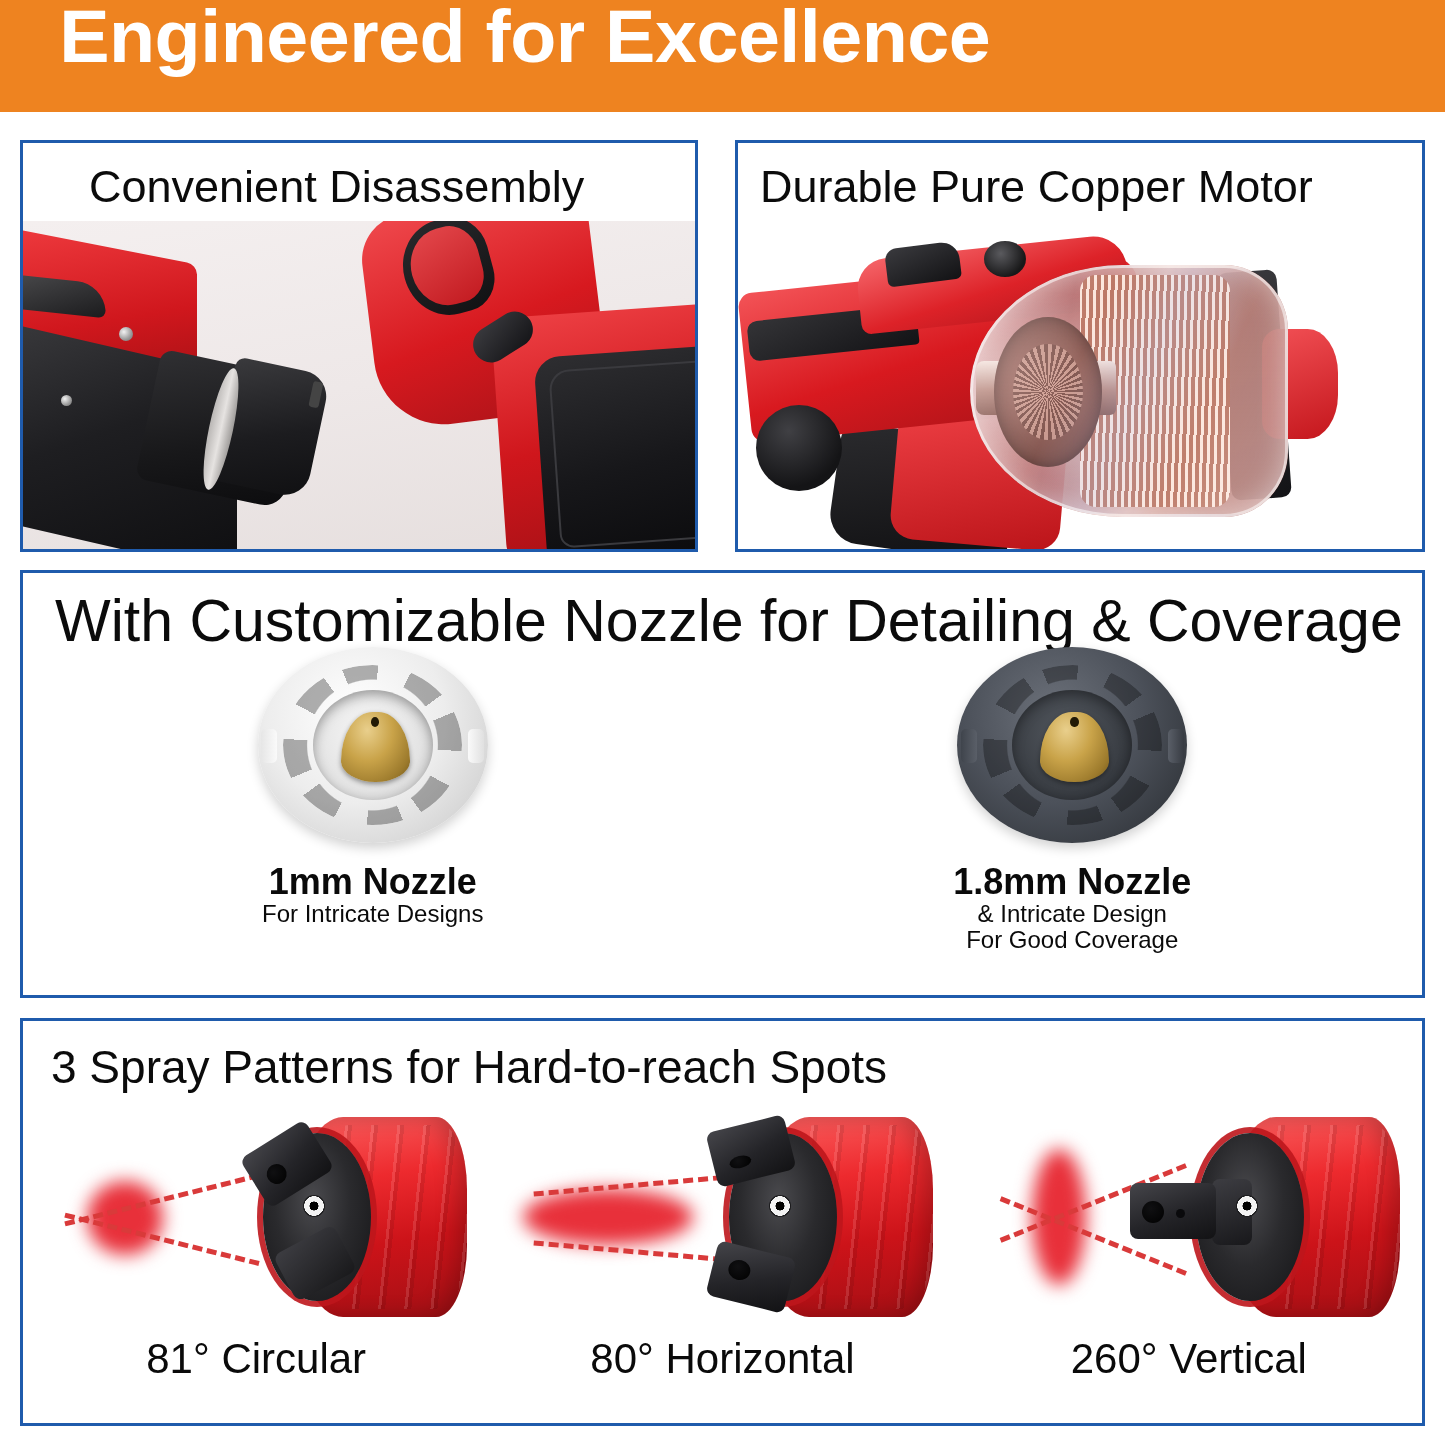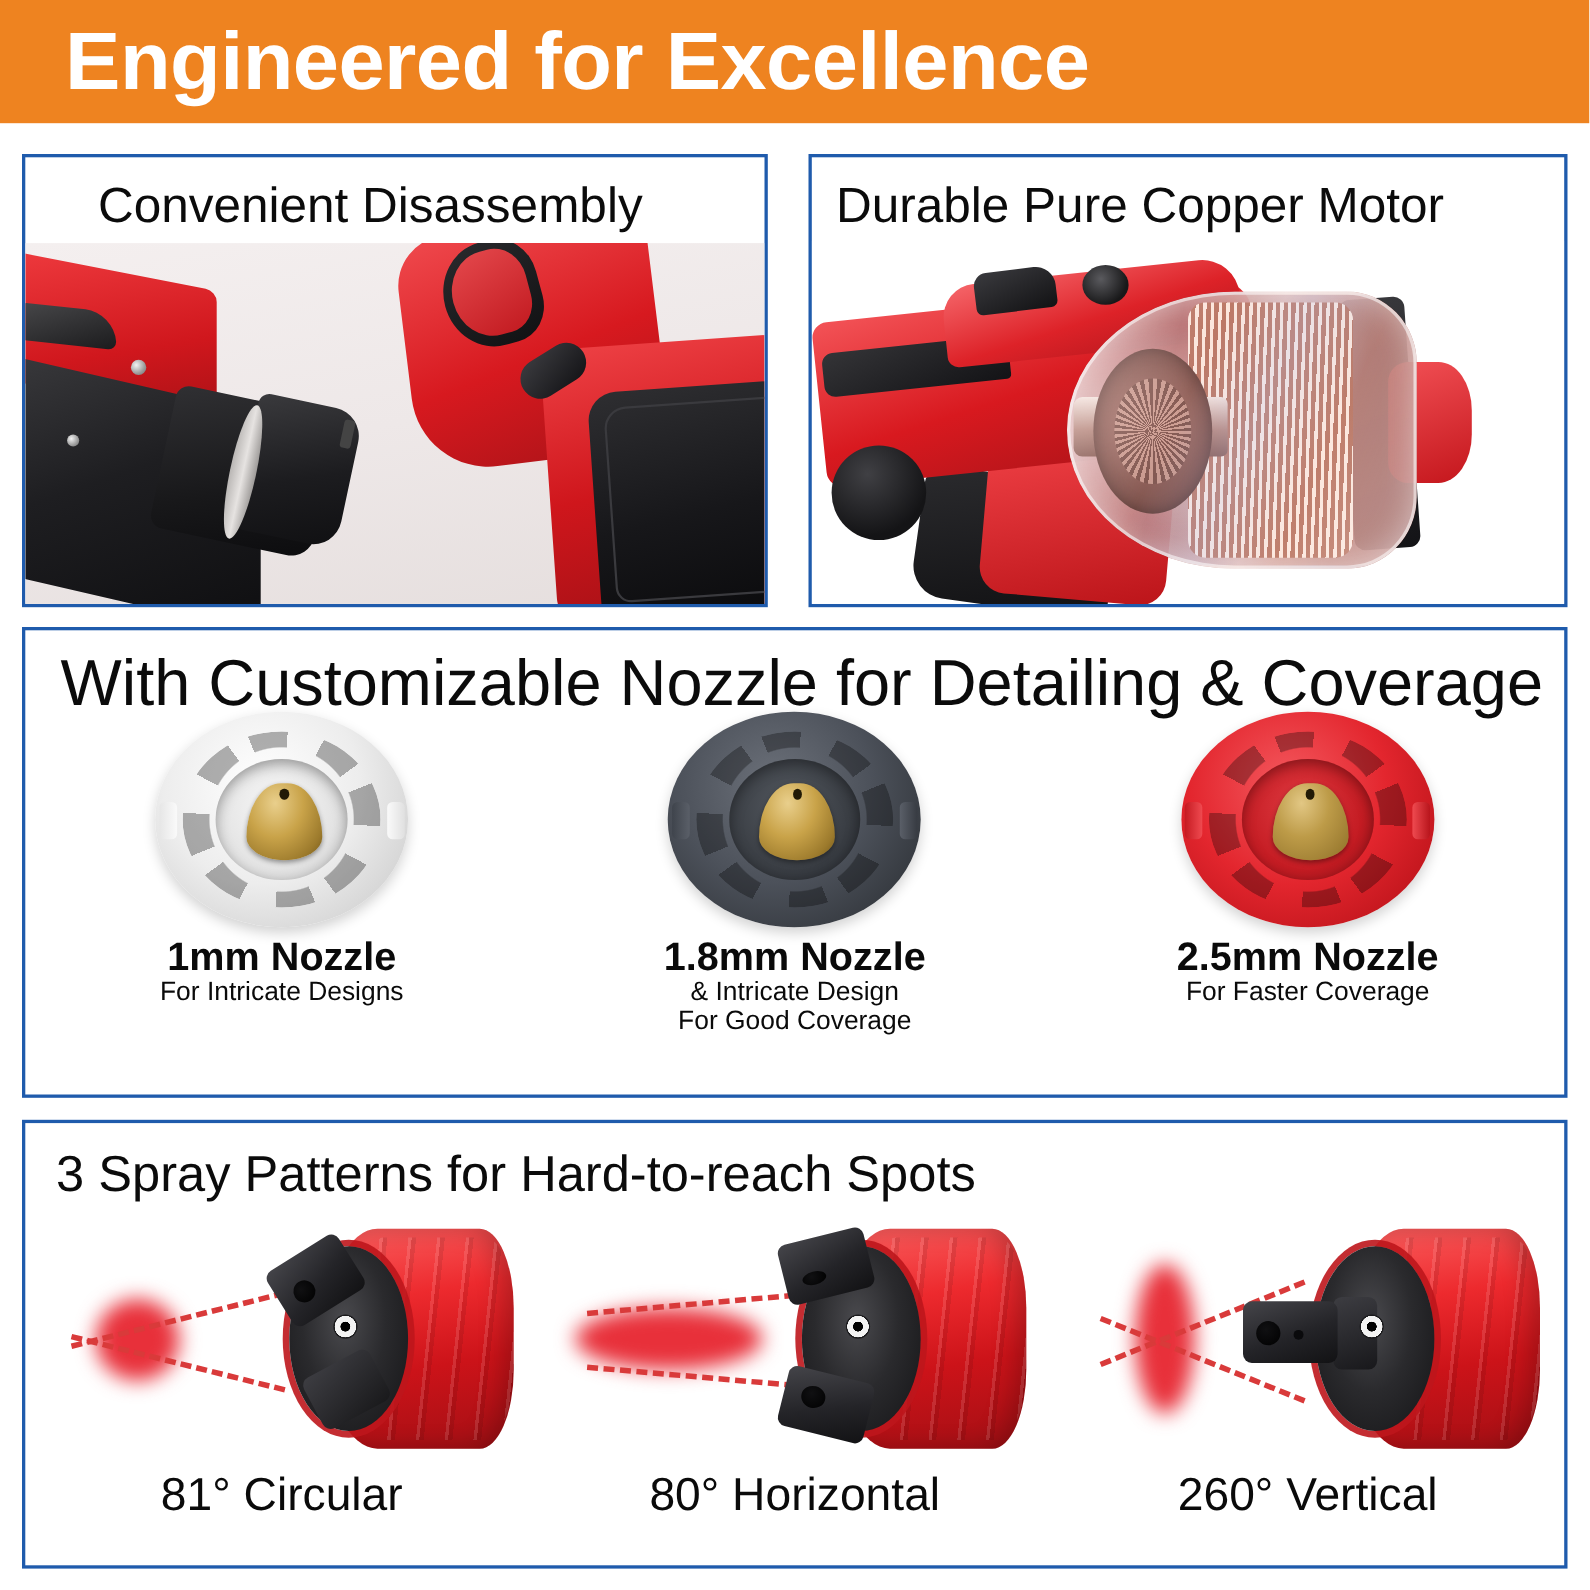--- a/index.html
+++ b/index.html
@@ -9,21 +9,21 @@
     font-family: "Liberation Sans", sans-serif;
     overflow: hidden;
   }
   .page { position: relative; width: 1445px; height: 1445px; background:#fff; }
 
   
   .header {
     position: absolute; left: 0; top: 0;
     width: 1445px; height: 112px;
     background: #ee8320;
-    display: flex; align-items: center;
+    display: flex; 
   }
   .header-title {
     color: #ffffff;
     font-size: 74px;
     font-weight: 700;
     letter-spacing: -0.5px;
     padding-left: 58px;
     line-height: 1;
     transform: scaleX(1.02);
     transform-origin: left center;
@@ -305,21 +305,21 @@
   }
   .nz-tab {
     position:absolute; width: 7%; height: 17%;
     border-radius: 5px;
     top: 42%;
   }
   .nz-tab.l { left: 1.5%; }
   .nz-tab.r { right: 1.5%; }
 
   .nozzle-label {
-    margin-top: 8px; text-align: center; line-height: 1.06;
+    margin-top: 20px; text-align: center; line-height: 1.06;
   }
   .nz-name { font-size: 36px; font-weight: 700; color: #0a0a0a; }
   .nz-desc { font-size: 24px; font-weight: 400; color: #0a0a0a; }
 
   
   .spray-row {
     position:absolute; left: 0; top: 82px; width: 100%; height: 320px;
     display: flex;
   }
   .spray-cell { flex: 1; display:flex; flex-direction:column; align-items:center; }
@@ -486,33 +486,20 @@
           <div class="nz-inner" style="background:radial-gradient(circle at 45% 40%, #53585f 0%, #3a3e44 60%, #212429 100%);"></div>
           <div class="nz-cone"></div>
         </div>
         <div class="nozzle-label">
           <div class="nz-name">1.8mm Nozzle</div>
           <div class="nz-desc">&amp; Intricate Design</div>
           <div class="nz-desc">For Good Coverage</div>
         </div>
       </div>
 
-      <div class="nozzle-cell">
-        <div class="nozzle-img">
-          <div class="nz-outer" style="background:radial-gradient(circle at 42% 34%, #f4585e 0%, #e3262e 48%, #c2161d 80%, #9c1016 100%);"></div>
-          <div class="nz-tab l" style="background:linear-gradient(90deg,#c51a21,#ef4a50);"></div>
-          <div class="nz-tab r" style="background:linear-gradient(90deg,#ef4a50,#b8151c);"></div>
-          <div class="nz-inner" style="background:radial-gradient(circle at 45% 40%, #e03a41 0%, #c41c23 60%, #8f0f15 100%);"></div>
-          <div class="nz-cone" style="background:radial-gradient(ellipse at 38% 26%, #e2c784 0%, #bd9b48 42%, #8e6f28 100%);"></div>
-        </div>
-        <div class="nozzle-label">
-          <div class="nz-name">2.5mm Nozzle</div>
-          <div class="nz-desc">For Faster Coverage</div>
-        </div>
-      </div>
 
     </div>
   </div>
 
   <div class="panel" id="panel-spray">
     <div class="panel-title">3 Spray Patterns for Hard-to-reach Spots</div>
 
     <div class="spray-row">
 
       <div class="spray-cell">

